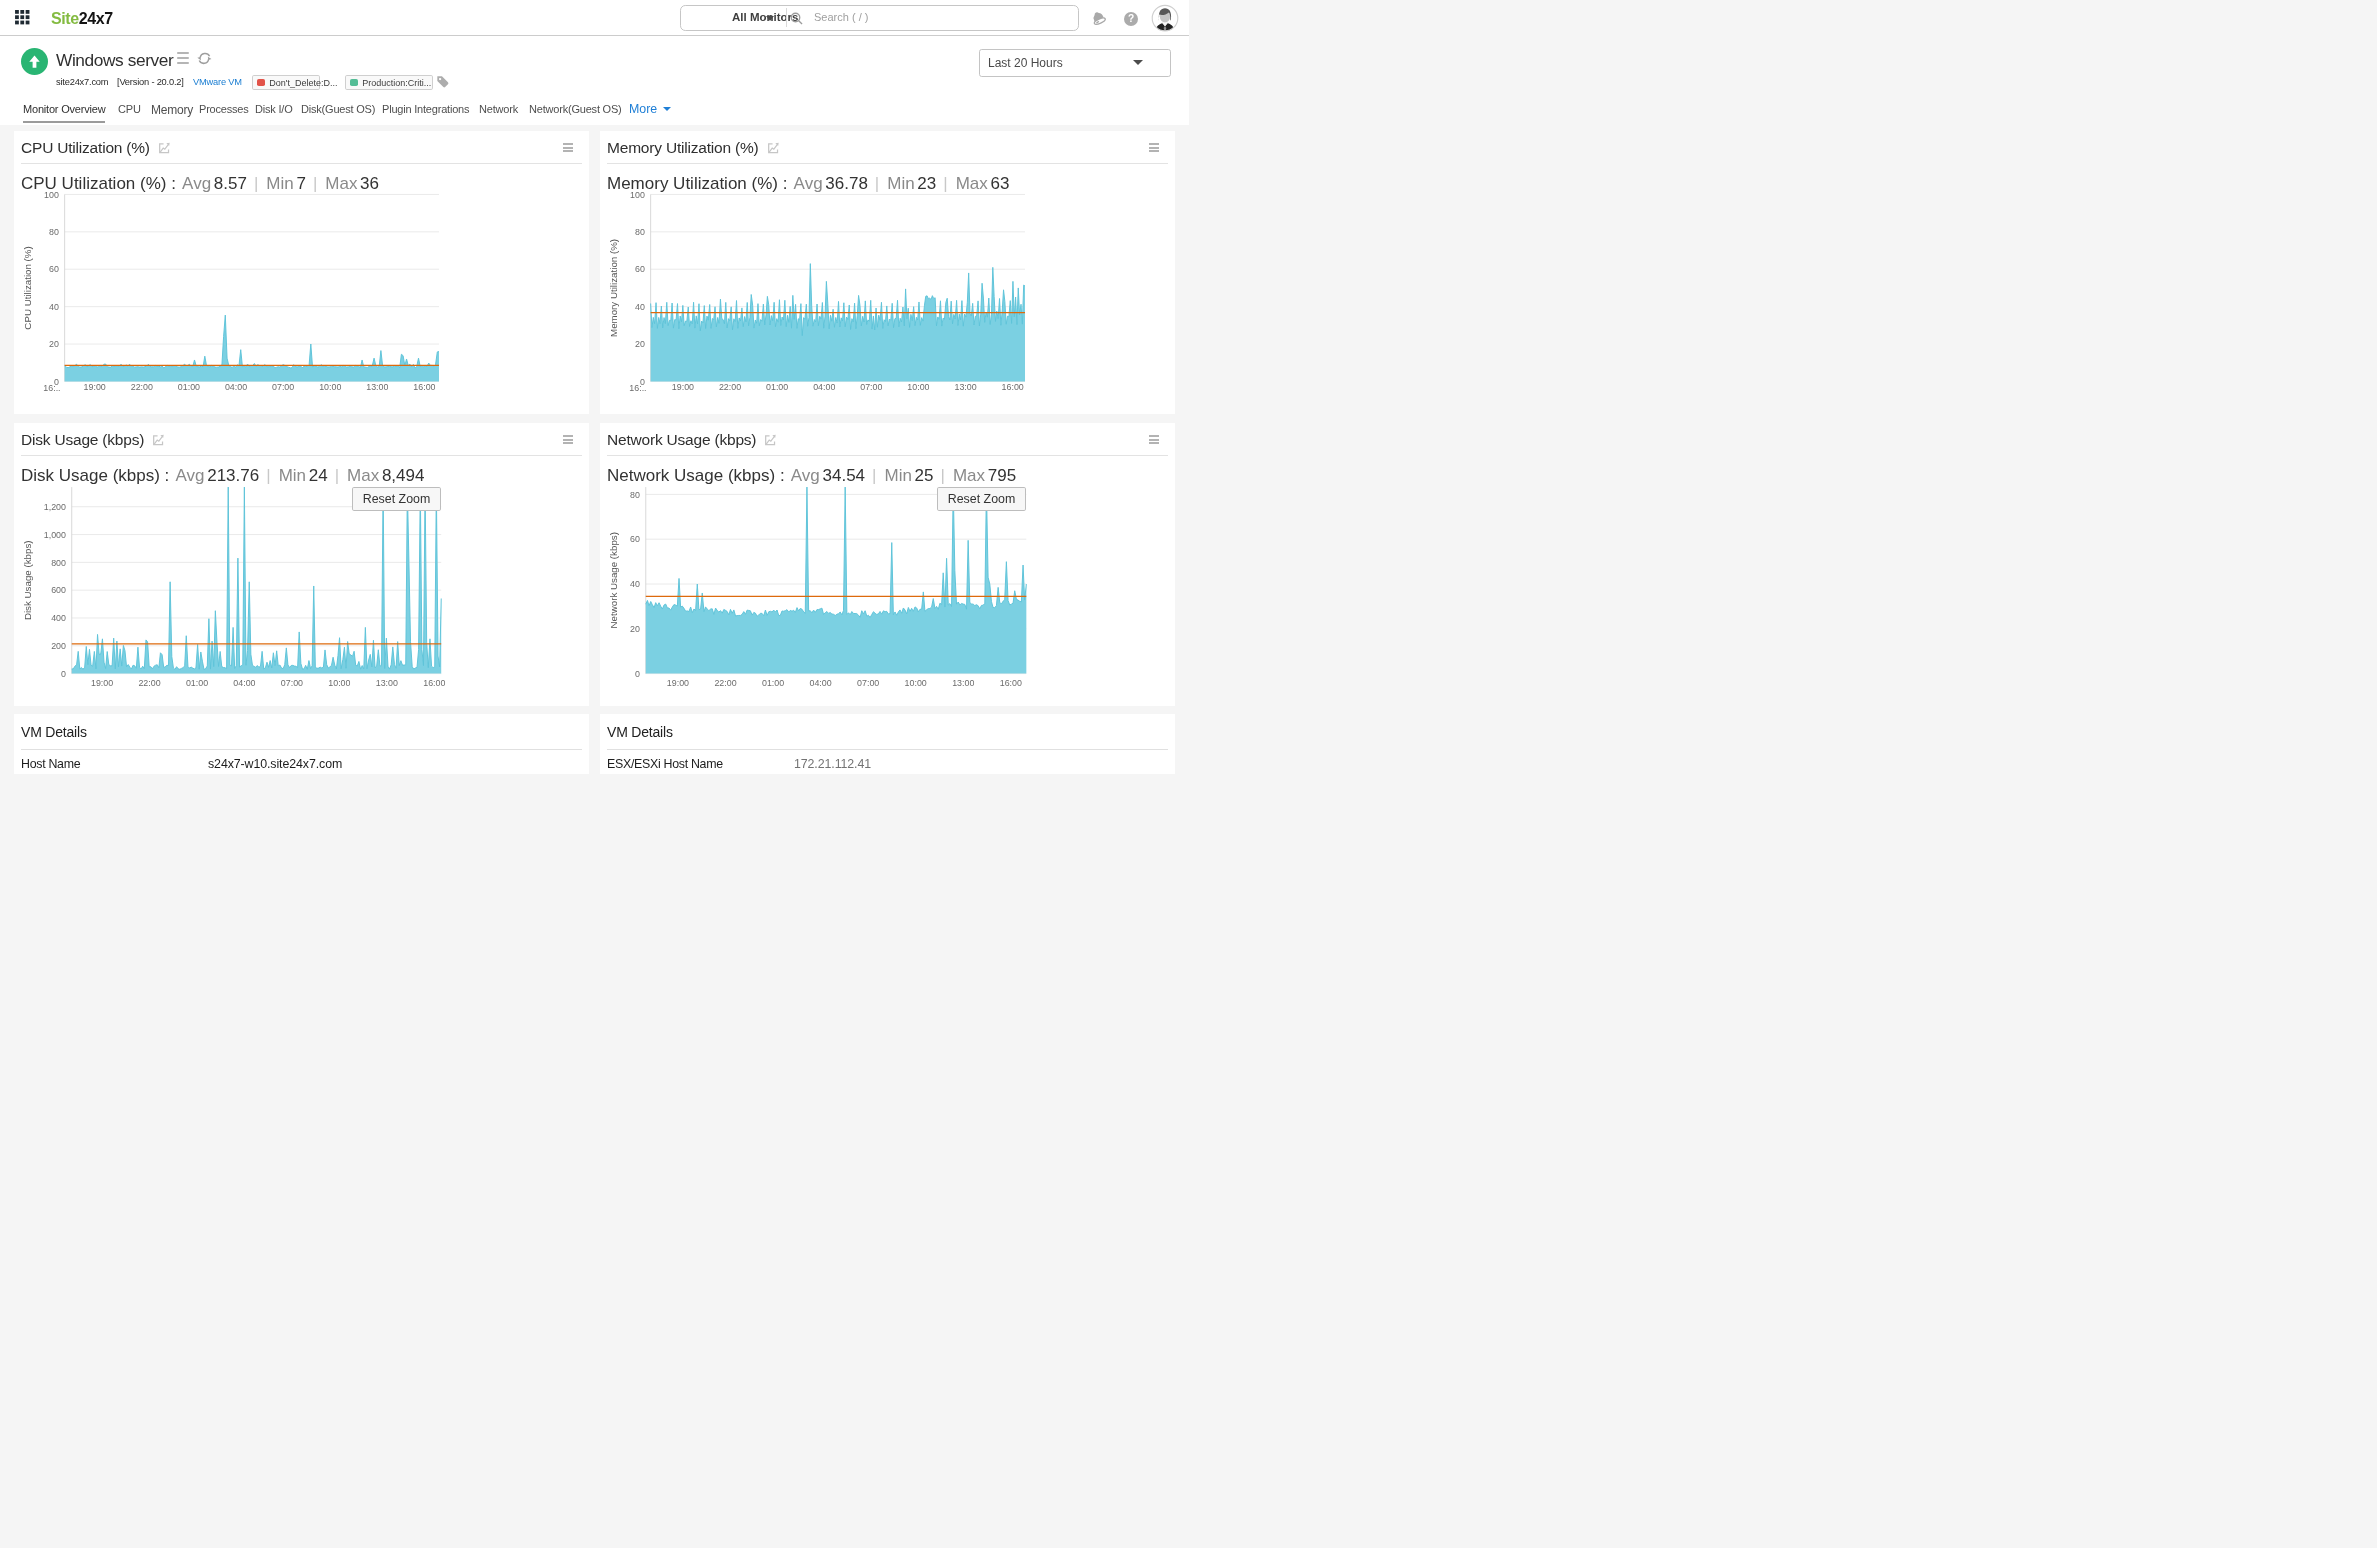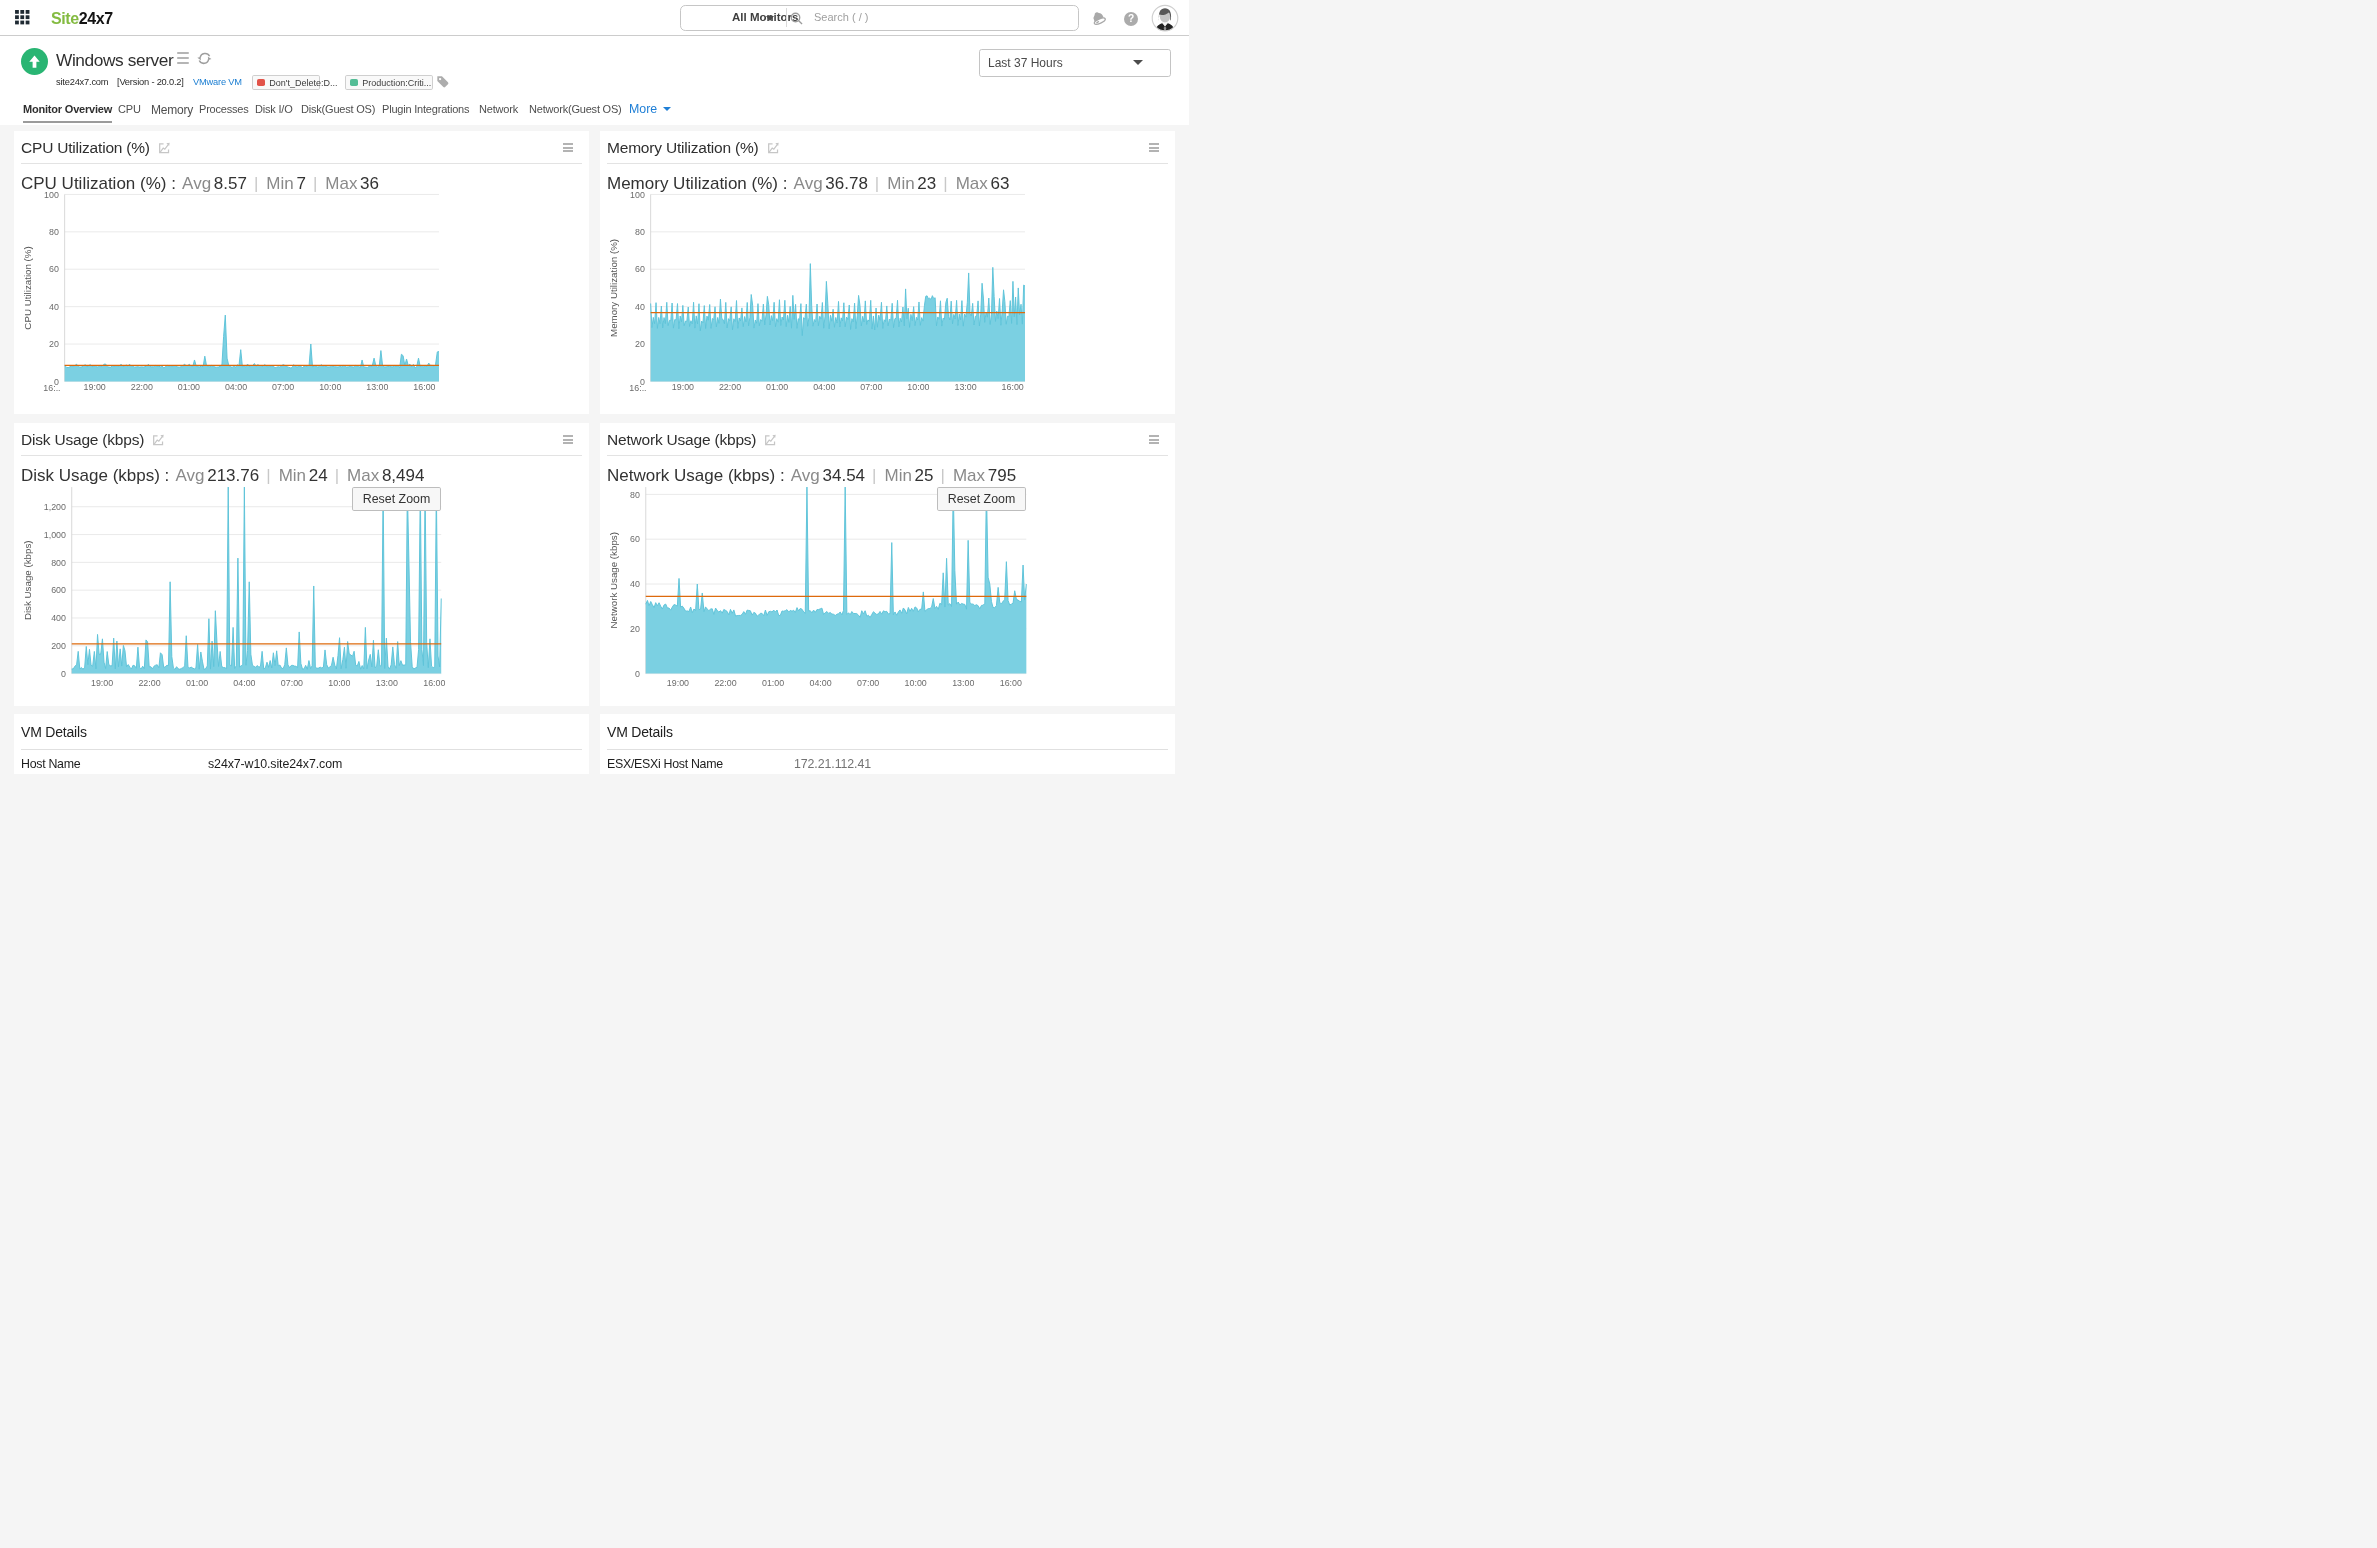--- a/index.html
+++ b/index.html
@@ -82,21 +82,21 @@
     </svg>
   <div style="position:absolute;left:56px;top:42px;font-size:9.3px;letter-spacing:-0.2px;color:#2a2a2a">site24x7.com</div>
   <div style="position:absolute;left:117px;top:42px;font-size:9.3px;letter-spacing:-0.2px;color:#2a2a2a">[Version - 20.0.2]</div>
   <div style="position:absolute;left:193px;top:42px;font-size:9.3px;letter-spacing:-0.2px;color:#1b7ed2">VMware VM</div>
   <div class="tagbox" style="left:252px;width:68px"><span class="tagsq" style="background:#e25349"></span>Don't_Delete:D...</div>
   <div class="tagbox" style="left:345px;width:88px"><span class="tagsq" style="background:#54bd96"></span>Production:Criti...</div>
   <svg width="13.3" height="13.3" viewBox="0 0 15 15" style="position:absolute;left:436px;top:40px">
       <path d="M1.5 1.5 h5.2 l6.8 6.8 a1.4 1.4 0 0 1 0 2 l-3.2 3.2 a1.4 1.4 0 0 1 -2 0 L1.5 6.7 z" fill="#adadad"></path>
       <circle cx="4.6" cy="4.6" r="1.3" fill="#fff"></circle>
     </svg>
-  <div style="position:absolute;left:23px;top:68px;font-size:11px;letter-spacing:-0.2px;font-weight:bold;color:#2f2f2f;padding-bottom:6px;border-bottom:2.2px solid #9b9b9b;white-space:nowrap">Monitor Overview</div>
+  <div style="position:absolute;left:23px;top:68px;font-size:11px;letter-spacing:-0.2px;font-weight:normal;color:#2f2f2f;padding-bottom:6px;border-bottom:2.2px solid #9b9b9b;white-space:nowrap">Monitor Overview</div>
     <div style="position:absolute;left:118px;top:68px;font-size:11px;letter-spacing:-0.2px;color:#4f4f4f;white-space:nowrap">CPU</div>
     <div style="position:absolute;left:151px;top:68px;font-size:12px;letter-spacing:-0.2px;color:#4f4f4f;white-space:nowrap">Memory</div>
     <div style="position:absolute;left:199px;top:68px;font-size:11px;letter-spacing:-0.2px;color:#4f4f4f;white-space:nowrap">Processes</div>
     <div style="position:absolute;left:255px;top:68px;font-size:11px;letter-spacing:-0.2px;color:#4f4f4f;white-space:nowrap">Disk I/O</div>
     <div style="position:absolute;left:301px;top:68px;font-size:11px;letter-spacing:-0.2px;color:#4f4f4f;white-space:nowrap">Disk(Guest OS)</div>
     <div style="position:absolute;left:382px;top:68px;font-size:11px;letter-spacing:-0.2px;color:#4f4f4f;white-space:nowrap">Plugin Integrations</div>
     <div style="position:absolute;left:479px;top:68px;font-size:11px;letter-spacing:-0.2px;color:#4f4f4f;white-space:nowrap">Network</div>
     <div style="position:absolute;left:529px;top:68px;font-size:11px;letter-spacing:-0.2px;color:#4f4f4f;white-space:nowrap">Network(Guest OS)</div>
     <div style="position:absolute;left:629px;top:67px;font-size:12.4px;font-weight:normal;color:#1f7fd6;white-space:nowrap">More<span style="display:inline-block;margin-left:5.3px;vertical-align:1.8px;width:0;height:0;border-left:4.4px solid transparent;border-right:4.4px solid transparent;border-top:4.9px solid #1f7fd6"></span></div>
 </div>
@@ -276,16 +276,16 @@
     <div style="position:absolute;left:194px;top:43px;font-size:12.4px;letter-spacing:-0.1px;color:#1d1d1d">s24x7-w10.site24x7.com</div>
   </div>
 <div style="position:absolute;left:600px;top:714px;width:575px;height:98px;background:#fff">
     <div style="position:absolute;left:7px;top:9.8px;font-size:14px;letter-spacing:-0.2px;color:#212121">VM Details</div>
     <div style="position:absolute;left:7px;right:7px;top:35px;border-top:0.9px solid #e0e0e0"></div>
     <div style="position:absolute;left:7px;top:43px;font-size:12.4px;letter-spacing:-0.3px;color:#1d1d1d">ESX/ESXi Host Name</div>
     <div style="position:absolute;left:194px;top:43px;font-size:12.4px;letter-spacing:-0.1px;color:#737373">172.21.112.41</div>
   </div>
 
 <div style="position:absolute;left:979px;top:49px;width:192px;height:28px;border:1.2px solid #c4c4c4;border-radius:2.7px;box-sizing:border-box;background:#fff;z-index:6">
-  <div style="position:absolute;left:8px;top:6.2px;font-size:12px;color:#4a4a4a">Last 37 Hours</div>
+  <div style="position:absolute;left:8px;top:6.2px;font-size:12px;color:#4a4a4a">Last 20 Hours</div>
   <div style="position:absolute;right:27px;top:10.2px;width:0;height:0;border-left:5.8px solid transparent;border-right:5.8px solid transparent;border-top:5.8px solid #4c4c4c"></div>
 </div>
 
 
 </body></html>

